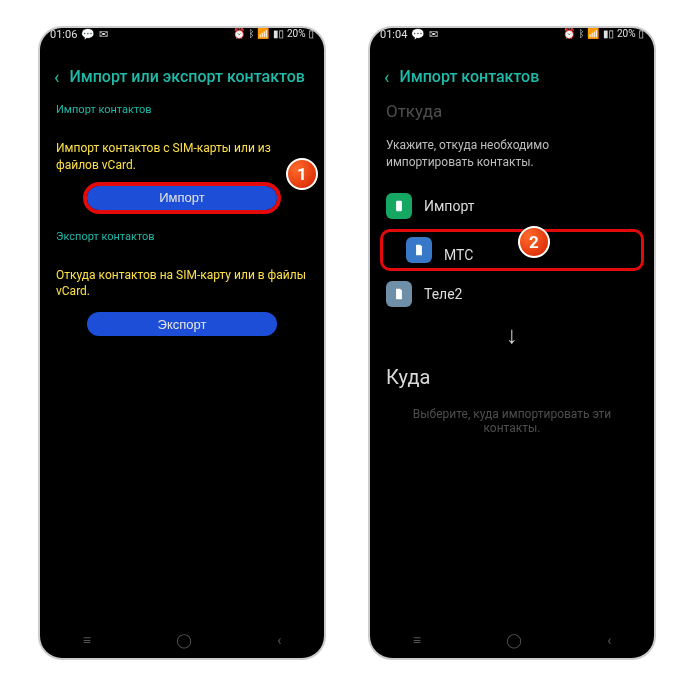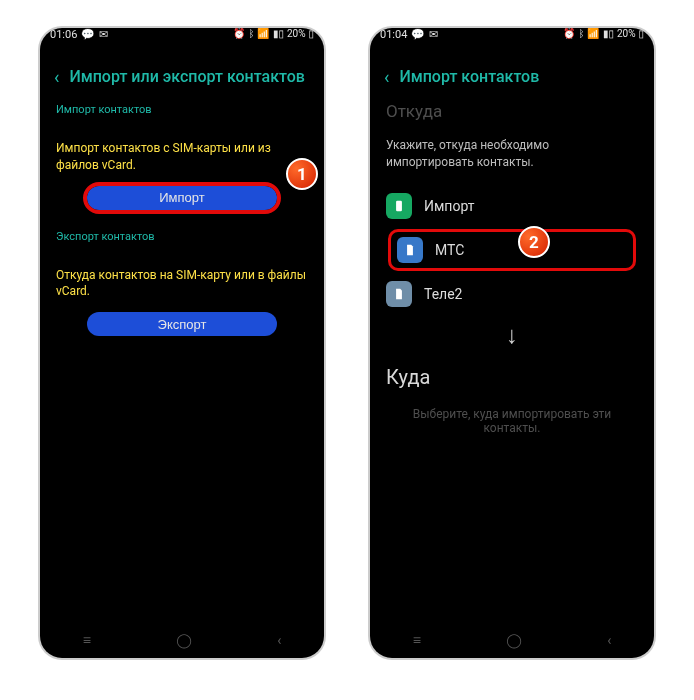--- a/index.html
+++ b/index.html
@@ -77,21 +77,21 @@
     width:26px; height:26px; border-radius:6px;
     display:flex; align-items:center; justify-content:center;
   }
   .ico.green { background:#16a862; }
   .ico.blue  { background:#3778c8; }
   .ico.blue2 { background:#6f8ea8; }
   .opt .lbl { color:#dcdcdc; font-size:14px; }
   .opt.highlight {
     border: 3px solid #e20a0a;
     border-radius: 10px;
-    margin: 2px 18px; padding: 5px 6px;
+    margin: 2px 10px; padding: 5px 23px; align-items: flex-end;
   }
   .arrow-down {
     text-align:center; font-size:24px; color:#d0d0d0;
     padding: 6px 0 8px 0;
   }
   .big-label {
     color:#d8d8d8; font-size:20px; padding: 8px 16px 4px 16px;
   }
   .hint {
     color:#4e4e4e; font-size:12px; text-align:center;

